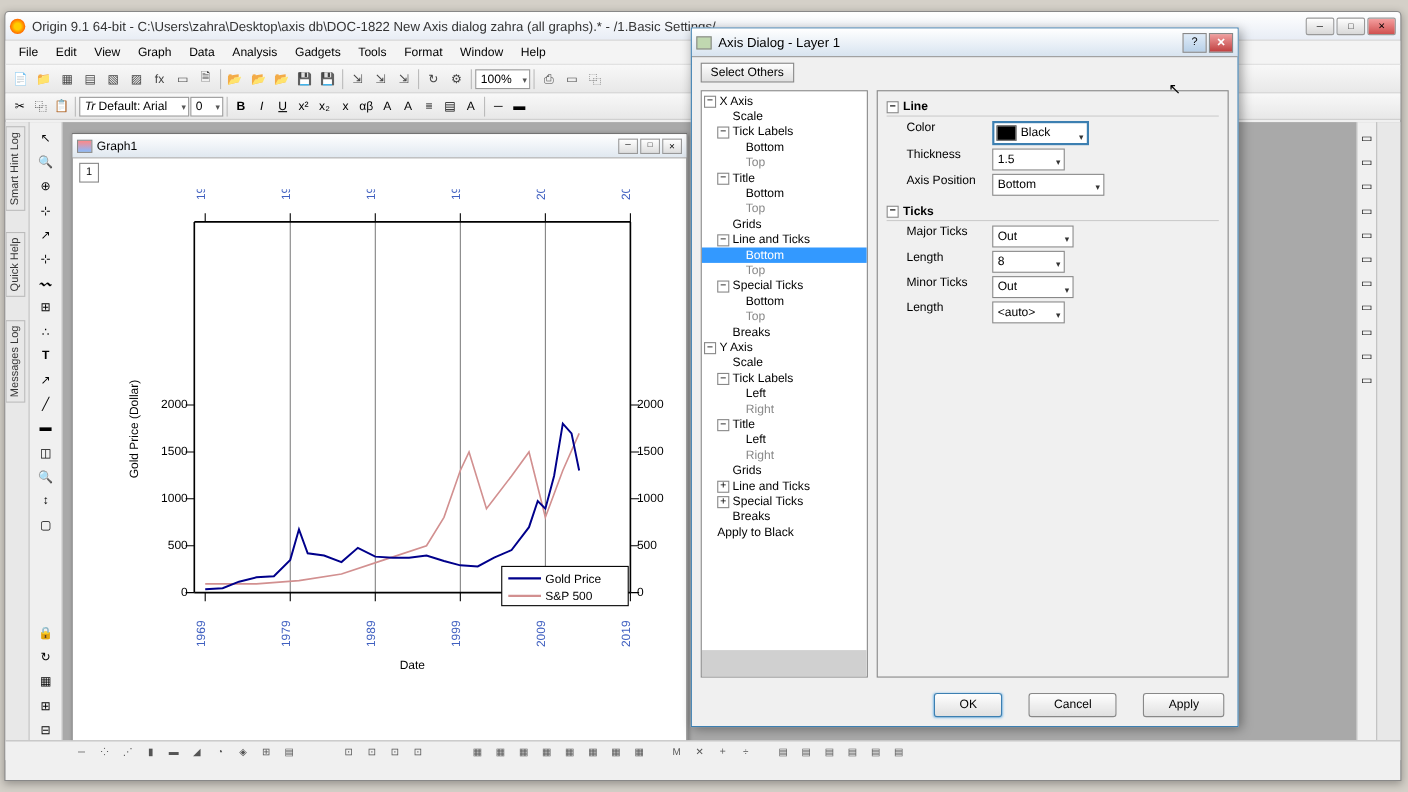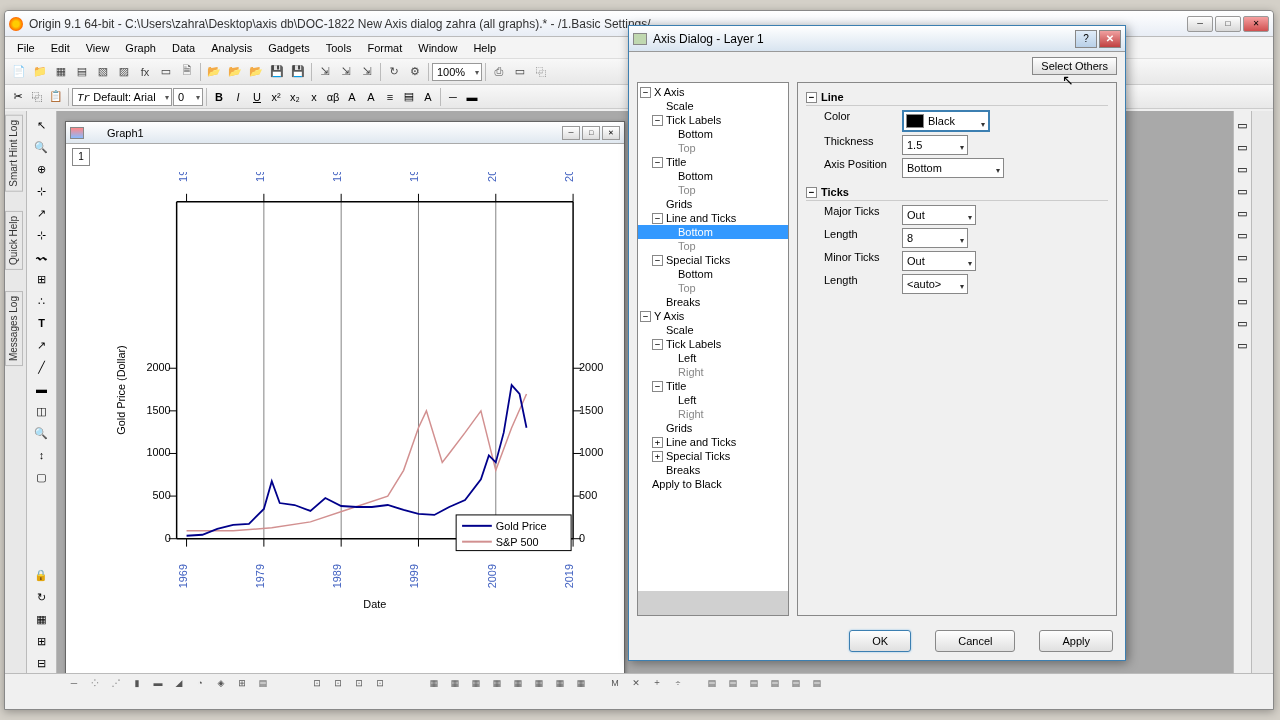--- a/index.html
+++ b/index.html
@@ -23,37 +23,37 @@
 .workspace { position: absolute; left:0; right:0; top: 100px; bottom: 36px; background: #a9a9a9; }
 .left-dock { position:absolute; left:0; top:0; width:22px; bottom:0; background:#e8e8e8; border-right:1px solid #bbb; }
 .left-dock2 { position:absolute; left:22px; top:0; width:30px; bottom:0; background:#f0f0f0; border-right:1px solid #bbb; display:flex; flex-direction:column; gap:2px; padding-top:4px; align-items:center; }
 .dock-btn { width:22px; height:20px; border:1px solid transparent; font-size:11px; display:flex;align-items:center;justify-content:center; cursor:pointer; }
 .left-tab { position:absolute; left:0; top:6px; width:18px; writing-mode:vertical-rl; transform:rotate(180deg); font-size:10px; color:#333; padding:4px 2px; background:#e8e8e8; border:1px solid #bbb; cursor:pointer; }
 .right-dock { position:absolute; right:0; top:0; width:22px; bottom:0; background:#e8e8e8; border-left:1px solid #bbb; }
 .right-dock2 { position:absolute; right:22px; top:0; width:18px; bottom:0; background:#f0f0f0; border-left:1px solid #bbb; display:flex; flex-direction:column; gap:2px; padding-top:4px; align-items:center; }
 .graph-window { position:absolute; left:60px; top:10px; width:560px; height:558px; background:#fff; border:1px solid #666; box-shadow:1px 1px 4px rgba(0,0,0,0.3); }
 .graph-titlebar { height:22px; background:linear-gradient(#fff,#e0e8f0); border-bottom:1px solid #aaa; display:flex; align-items:center; padding:0 4px; }
 .graph-titlebar .gicon { width:14px; height:12px; background:linear-gradient(#f88,#8bf); margin-right:4px; border:1px solid #888; }
-.graph-titlebar .gtitle { flex:1; font-size:11px;margin-left:19px; }
+.graph-titlebar .gtitle { flex:1; font-size:11px; }
 .graph-titlebar .gbtn { width:18px; height:14px; border:1px solid #999; background:linear-gradient(#fff,#ddd); margin-left:2px; font-size:7px; display:flex;align-items:center;justify-content:center; cursor:pointer; }
 .layer-tab { position:absolute; left:6px; top:26px; width:18px; height:18px; border:1px solid #888; background:#fff; text-align:center; line-height:16px; font-size:10px; }
 .plot-area { position:absolute; left:40px; right:10px; top:50px; bottom:60px; }
 svg { width:100%; height:100%; }
 .statusbar { position:absolute; left:0; right:0; bottom:0; height:18px; background:#e8e8e8; border-top:1px solid #bbb; display:flex; align-items:center; justify-content:flex-end; padding:0 6px; gap:10px; font-size:10px; color:#333; }
 .bottom-toolbar { position:absolute; left:0; right:0; bottom:18px; height:18px; background:#f0f0f0; border-top:1px solid #bbb; display:flex; align-items:center; padding:0 60px; gap:3px; }
 .bt-btn { width:18px; height:14px; border:1px solid transparent; font-size:9px; display:flex;align-items:center;justify-content:center; cursor:pointer; color:#555; }
 
 .dialog { position:absolute; left:628px; top:25px; width:498px; height:636px; background:#f0f0f0; border:1px solid #3c7fb1; box-shadow:2px 2px 10px rgba(0,0,0,0.4); }
 .dlg-title { height:26px; background:linear-gradient(#fff,#d8e4f0); display:flex; align-items:center; padding:0 4px; border-bottom:1px solid #999; }
 .dlg-title .dicon { width:14px; height:12px; background:#c0d8b0; border:1px solid #888; margin-right:6px; }
 .dlg-title .dtext { flex:1; font-size:12px; }
 .dlg-btn { width:22px; height:18px; border:1px solid #888; margin-left:2px; display:flex;align-items:center;justify-content:center; font-size:10px; cursor:pointer; }
 .dlg-btn.help { background:linear-gradient(#e0ecf8,#b8d0e8); }
 .dlg-btn.close { background:linear-gradient(#f0a0a0,#c04040); color:#fff; font-weight:bold; }
-.dlg-toolbar { height:28px; display:flex; justify-content:flex-end; align-items:center; padding:4px 8px;margin-left:37px; }
+.dlg-toolbar { height:28px; display:flex; align-items:center; padding:4px 8px; }
 .select-others { padding:2px 8px; border:1px solid #888; background:linear-gradient(#fefefe,#e0e0e0); cursor:pointer; font-size:11px; }
 .dlg-body { position:absolute; top:56px; left:8px; right:8px; bottom:44px; display:flex; gap:8px; }
 .tree-panel { width:152px; border:1px solid #888; background:#fff; overflow:hidden; position:relative; }
 .tree { padding:2px 0; }
 .tree-item { padding:1px 2px; white-space:nowrap; cursor:pointer; display:flex; align-items:center; }
 .tree-item.selected { background:#3399ff; color:#fff; }
 .tree-toggle { width:11px; height:11px; border:1px solid #888; display:inline-flex; align-items:center; justify-content:center; font-size:9px; line-height:8px; margin-right:3px; background:#fff; color:#000; cursor:pointer; font-family:monospace; }
 .tree-spacer { display:inline-block; }
 .tree-gray { position:absolute; left:0; right:0; bottom:0; height:24px; background:#d0d0d0; }
 .props-panel { flex:1; border:1px solid #888; background:#f0f0f0; padding:6px 8px; }
@@ -130,21 +130,21 @@
     <div class="tb-btn">⎙</div>
     <div class="tb-btn">▭</div>
     <div class="tb-btn">⿻</div>
   </div>
 
   <div class="fmt-toolbar">
     <div class="fmt-btn">✂</div>
     <div class="fmt-btn">⿻</div>
     <div class="fmt-btn">📋</div>
     <div class="tb-sep"></div>
-    <div class="tb-combo" style="min-width:100px"><span style="font-family:Liberation Mono, monospace;font-style:italic">Tr</span> <span>Default: Arial</span></div>
+    <div class="tb-combo" style="min-width:100px"><span style="font-family:Liberation Sans, sans-serif;font-style:italic">Tr</span> <span>Default: Arial</span></div>
     <div class="tb-combo" style="min-width:30px">0</div>
     <div class="tb-sep"></div>
     <div class="fmt-btn">
         <b>B</b>
       </div>
     <div class="fmt-btn">
         <i>I</i>
       </div>
     <div class="fmt-btn">
         <u>U</u>

